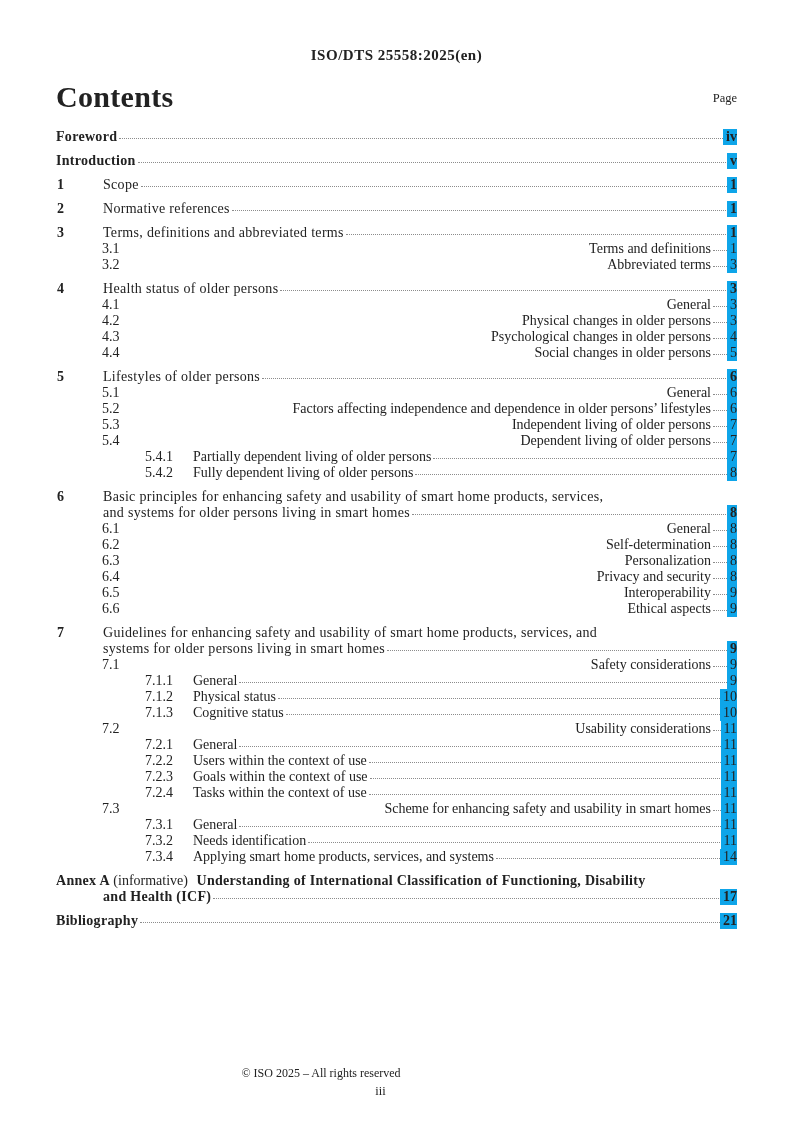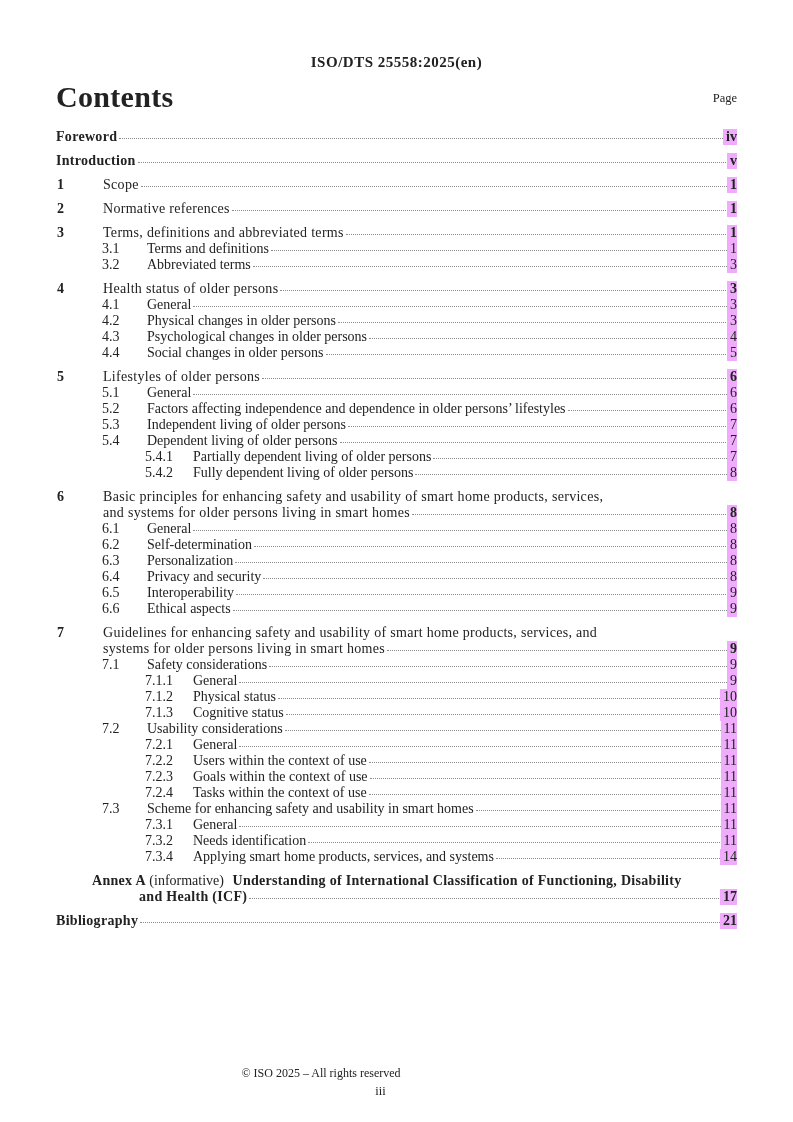--- a/index.html
+++ b/index.html
@@ -1,21 +1,21 @@
 <!DOCTYPE html>
 <html><head>
   <meta charset="utf-8">
   <style>
     html, body { margin: 0; padding: 0; background: #ffffff; }
     body {
       width: 793px; height: 1122px; position: relative; overflow: hidden;
       font-family: "Liberation Serif", serif; color: #222222;
     }
     .doc-id {
-      position: absolute; top: 53px; left: 0; width: 793px; text-align: center;
+      position: absolute; top: 46px; left: 0; width: 793px; text-align: center;
       font-weight: bold; font-size: 15px; line-height: 18px; letter-spacing: 0.5px;
     }
     .contents-title {
       position: absolute; left: 56px; top: 84px; font-size: 30px;
       font-weight: bold; line-height: 26px; letter-spacing: 0.3px;
     }
     .page-label {
       position: absolute; right: 56px; top: 91px; font-size: 12.5px; line-height: 14px;
     }
     .toc { position: absolute; left: 56px; top: 129px; width: 681px; }
@@ -25,33 +25,33 @@
     .entry.top { margin-top: 8px; }
     .entry.first { margin-top: 0; }
     .entry .num { position: absolute; top: 0; }
     .l1 .num { left: 1px; font-weight: bold; }
     .l2 .num { left: 46px; }
     .l3 .num { left: 89px; }
     .entry .title { display: block; padding-right: 26px; }
     .ttext { white-space: pre-line; }
     .l0 .title { padding-left: 0; font-weight: bold; letter-spacing: 0.3px; }
     .l1 .title { padding-left: 47px; font-weight: normal; letter-spacing: 0.3px; }
-    .l2 .title { padding-left: 91px; }
+    .l2 .title { padding-left: 91px; text-align: right; }
     .l3 .title { padding-left: 137px; }
-    .annex .title { padding-left: 47px; text-indent: -47px; margin-left: 36px; }
+    .annex .title { padding-left: 47px; text-indent: -47px; }
     .annex .annex-label, .annex .ttext { font-weight: bold; letter-spacing: 0.3px; }
     .annex .annex-qual { font-weight: normal; }
     .annex .ttext { margin-left: 5px; }
     .leader { display: inline-block; width: 0; height: 0; position: relative; text-indent: 0; }
     .leader::after {
       content: ""; position: absolute; left: 2px; bottom: 2px; width: 900px;
       border-top: 1px dotted #8c8c8c;
     }
     .entry .page {
-      position: absolute; right: 0; bottom: 0; background: #f0abfc;
+      position: absolute; right: 0; bottom: 0; background: #0ea5e9;
       padding-left: 3px; z-index: 1;
     }
     .l0 .page, .l1 .page, .annex .page { font-weight: bold; }
     .footer-copy {
       position: absolute; top: 1066px; left: 0; width: 642px; text-align: center;
       font-size: 12px; line-height: 14px;
     }
     .footer-page {
       position: absolute; top: 1084px; left: 0; width: 761px; text-align: center;
       font-size: 12.5px; line-height: 14px;

